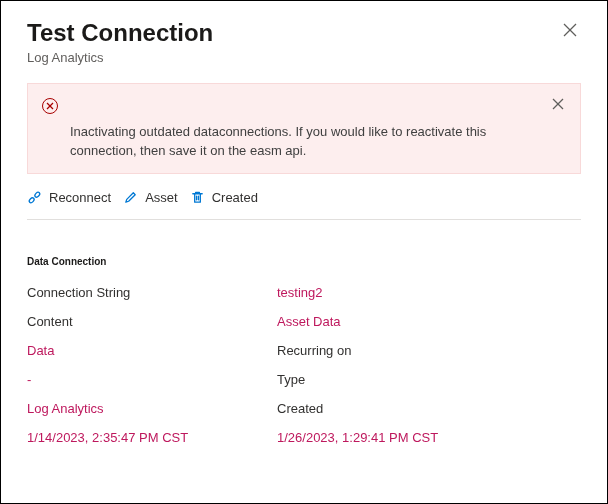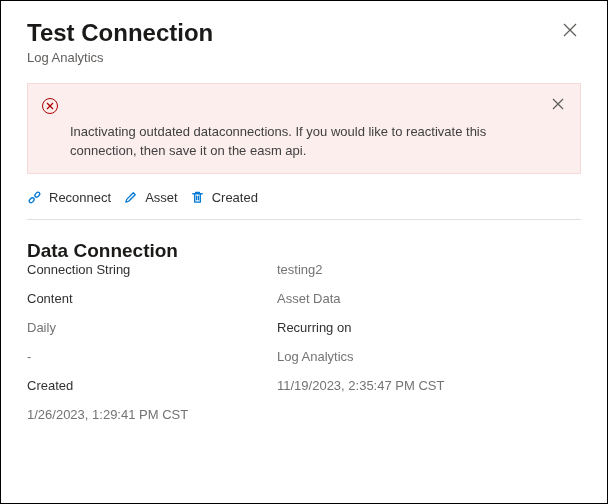--- a/index.html
+++ b/index.html
@@ -97,34 +97,35 @@
       align-items: center;
       gap: 7px;
       color: #323130;
       font-size: 13px;
       padding: 2px 0;
     }
     .tbtn .ico { color: #0078d4; display: flex; }
     .tbtn svg { width: 15px; height: 15px; }
 
     .section-title {
-      margin-top: 20px;
-      font-size: 19px;
+      margin-top: 36px;
+      font-size: 10px;
       font-weight: 700;
       color: #1b1a19;
     }
     .kv {
+      margin-top: 18px;
       display: grid;
       grid-template-columns: 250px 1fr;
       row-gap: 14px;
       font-size: 13px;
       color: #323130;
     }
     .kv .k { color: #323130; }
-    .kv .v { color: #737373; }
+    .kv .v { color: #be185d; }
   </style>
 </head>
 <body>
 
 <div class="panel">
 
   <div class="header">
     <div class="title-block">
       <h1 class="title">Test Connection</h1>
       <div class="subtitle">Log Analytics</div>
@@ -187,26 +188,27 @@
 
   <h2 class="section-title">Data Connection</h2>
 
   <div class="kv">
     <div class="k">Connection String</div>
     <div class="v">testing2</div>
 
     <div class="k">Content</div>
     <div class="v">Asset Data</div>
 
-    <div class="v">Daily</div>
+    <div class="v">Data</div>
 
     <div class="k">Recurring on</div>
     <div class="v">-</div>
 
+    <div class="k">Type</div>
     <div class="v">Log Analytics</div>
 
     <div class="k">Created</div>
-    <div class="v">11/19/2023, 2:35:47 PM CST</div>
+    <div class="v">1/14/2023, 2:35:47 PM CST</div>
 
     <div class="v">1/26/2023, 1:29:41 PM CST</div>
   </div>
 
 </div>
 
 </body></html>

